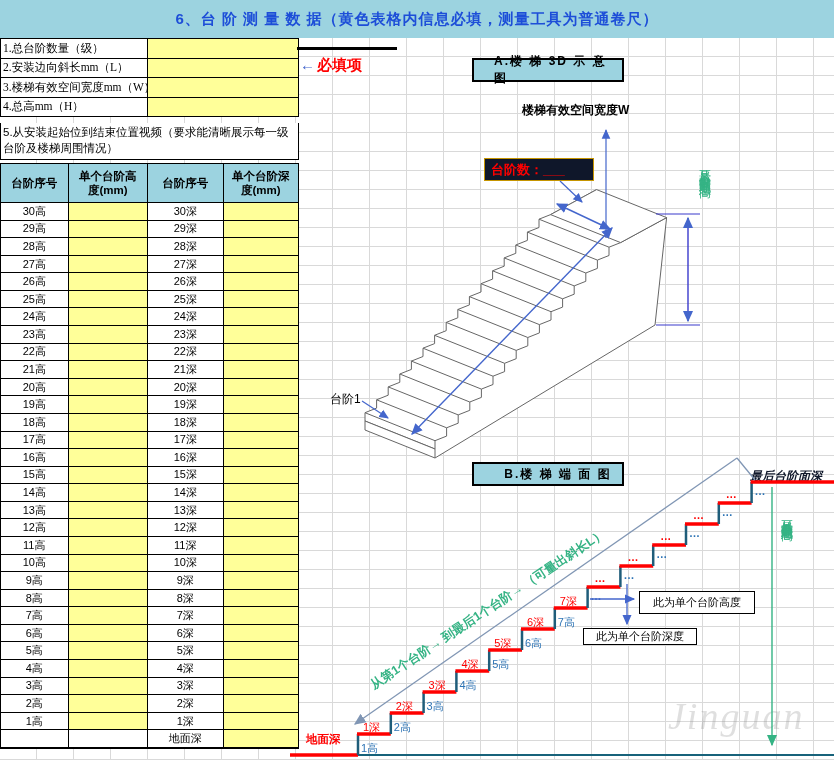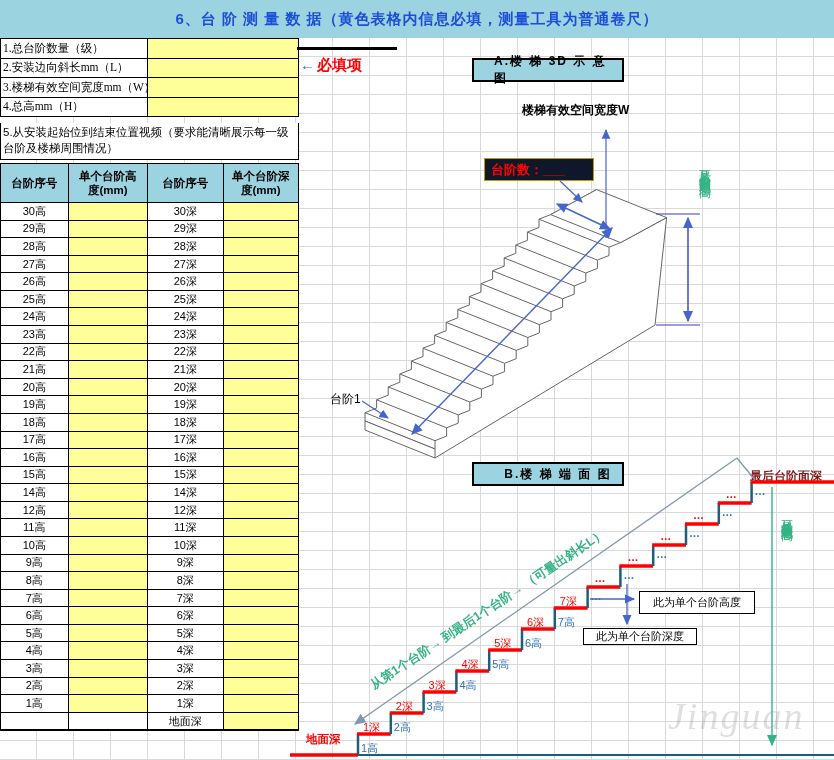--- a/index.html
+++ b/index.html
@@ -185,20 +185,26 @@
           <div class="tc w3">15深</div>
           <div class="tc w4 yellow"></div>
         </div>
         <div class="trow">
           <div class="tc w1">14高</div>
           <div class="tc w2 yellow"></div>
           <div class="tc w3">14深</div>
           <div class="tc w4 yellow"></div>
         </div>
         <div class="trow">
+          <div class="tc w1">13高</div>
+          <div class="tc w2 yellow"></div>
+          <div class="tc w3">13深</div>
+          <div class="tc w4 yellow"></div>
+        </div>
+        <div class="trow">
           <div class="tc w1">12高</div>
           <div class="tc w2 yellow"></div>
           <div class="tc w3">12深</div>
           <div class="tc w4 yellow"></div>
         </div>
         <div class="trow">
           <div class="tc w1">11高</div>
           <div class="tc w2 yellow"></div>
           <div class="tc w3">11深</div>
           <div class="tc w4 yellow"></div>
@@ -274,21 +280,21 @@
 
   <div class="dg-title" style="left:472px; top:58px; width:152px;">A.楼 梯 3D 示 意 图</div>
   <div class="lbl" style="left:522px; top:102px; font-size:12px; font-weight:bold;">楼梯有效空间宽度W</div>
   <div class="count-box">台阶数：___</div>
   <div class="lbl" style="left:330px; top:391px; font-size:12px;">台阶1</div>
   <div class="slope-text" style="left:428px; top:404px; transform:rotate(-46deg); transform-origin:0 50%;">从第1个台阶→ 到最后1个台阶→ （可量出斜长L）</div>
   <div class="v-text" style="left:696px; top:160px; letter-spacing:1.2px;">从最后一个台阶平面到地面总高H</div>
 
   <div class="dg-title" style="left:472px; top:462px; width:152px;">B.楼 梯 端 面 图</div>
   <div class="lbl" style="left:306px; top:732px; font-size:11.5px; font-weight:bold; color:#f00;">地面深</div>
-  <div class="lbl" style="left:750px; top:468px; font-size:12px; font-weight:bold; color:#7f1d1d;">最后台阶面深</div>
+  <div class="lbl" style="left:750px; top:468px; font-size:12px; font-weight:bold; color:#0f172a;font-style:italic;">最后台阶面深</div>
   <div class="slope-text" style="left:372px; top:678px; transform:rotate(-33.5deg); transform-origin:0 50%;">从第1个台阶→ 到最后1个台阶→ （可量出斜长L）</div>
   <div class="v-text" style="left:778px; top:512px; letter-spacing:0.5px;">从最后一个台阶平面到地面总高H</div>
   <div class="callout" style="left:639px; top:591px; width:116px; height:23px;">此为单个台阶高度</div>
   <div class="callout" style="left:583px; top:628px; width:114px; height:17px;">此为单个台阶深度</div>
   <div id="b-labels">
       <div class="lbl" style="left: 361px; top: 740.5px; font-size: 11px; color: rgb(46, 116, 181);">1高</div>
       <div class="lbl" style="left: 363px; top: 720px; font-size: 11px; color: rgb(255, 0, 0);">1深</div>
       <div class="lbl" style="left: 393.8px; top: 719.5px; font-size: 11px; color: rgb(46, 116, 181);">2高</div>
       <div class="lbl" style="left: 395.8px; top: 699px; font-size: 11px; color: rgb(255, 0, 0);">2深</div>
       <div class="lbl" style="left: 426.6px; top: 698.5px; font-size: 11px; color: rgb(46, 116, 181);">3高</div>

